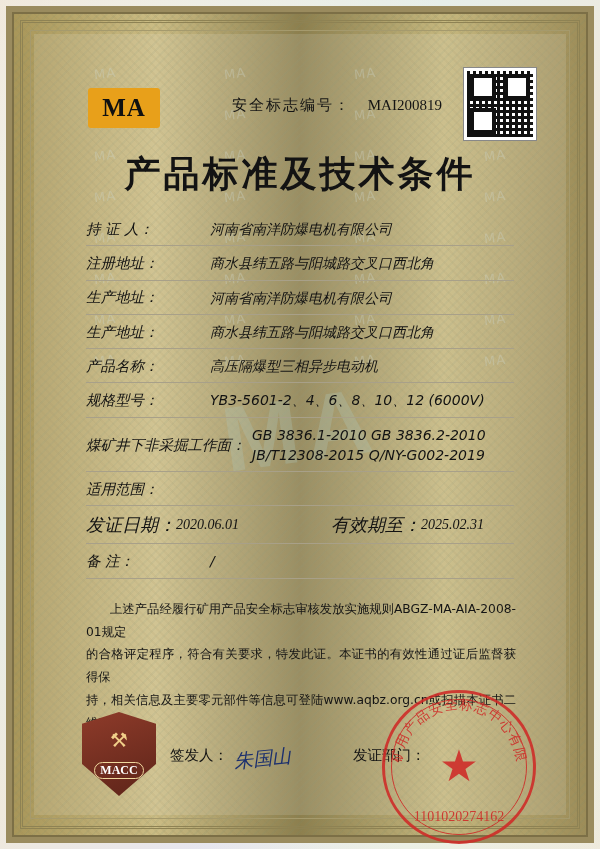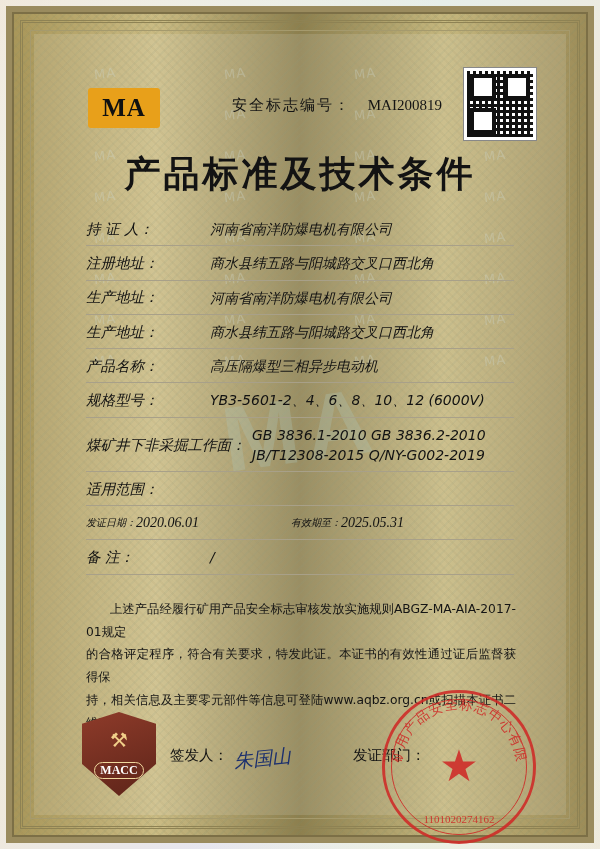--- a/index.html
+++ b/index.html
@@ -61,21 +61,21 @@
   
   .fields{position:absolute;left:34px;top:166px;width:428px;}
   .frow{display:flex;align-items:center;border-bottom:1px solid #a8a089;padding:7px 0 6px 0;min-height:20px;font-style:italic;}
   .flabel{width:118px;flex:0 0 118px;font-size:14.5px;color:#121212;font-family:"DejaVu Sans",sans-serif;
     display:flex;justify-content:space-between;}
   .fval{flex:1;font-size:14px;color:#121212;font-family:"DejaVu Sans",sans-serif;padding-left:6px;line-height:1.45;}
   .flabel.wide{width:160px;flex:0 0 160px;letter-spacing:0;display:block;}
   .frow.dates{border-bottom:1px solid #a8a089;}
   .dates .seg{display:flex;align-items:center;}
   .dates .seg2{margin-left:92px;}
-  .dates .dlabel{font-size:10px;font-family:"DejaVu Sans",sans-serif;color:#121212;}
+  .dates .dlabel{font-size:18px;font-family:"DejaVu Sans",sans-serif;color:#121212;}
   .dates .dval{font-size:14px;font-family:"Liberation Serif",serif;color:#121212;}
 
   
   .note{position:absolute;left:34px;top:552px;width:430px;font-size:12.3px;line-height:1.85;
     color:#141414;font-family:"DejaVu Sans",sans-serif;text-align:justify;}
   .note .indent{text-indent:24px;}
 
   
   .badge{position:absolute;left:30px;top:666px;width:74px;height:84px;}
   .shield{width:74px;height:84px;background:linear-gradient(160deg,#8e3b2a,#5d2419);
@@ -93,21 +93,21 @@
 
   
   .seal{position:absolute;left:330px;top:644px;width:148px;height:148px;border-radius:50%;
     border:3px solid #cf2a27;opacity:.88;}
   .seal .inner{position:absolute;inset:6px;border-radius:50%;border:1px solid #cf2a27;}
   .seal .star{position:absolute;left:50%;top:50%;transform:translate(-50%,-52%);
     font-size:44px;color:#cf2a27;line-height:1;}
   .seal .arc{position:absolute;left:0;top:0;width:148px;height:148px;}
   .seal .arc text{fill:#cf2a27;font-size:13.5px;font-family:"DejaVu Sans",sans-serif;letter-spacing:1px;}
   .seal .num{position:absolute;left:50%;bottom:16px;transform:translateX(-50%);
-    font-size:11px;color:#cf2a27;font-family:"Liberation Serif",serif;}
+    font-size:14px;color:#cf2a27;font-family:"Liberation Serif",serif;}
 </style>
 </head>
 <body>
 
 <div class="cert">
   <div class="border-a"></div>
   <div class="border-b"></div>
   <div class="guilloche"></div>
   <div class="border-c"></div>
   <div class="border-d"></div>
@@ -216,33 +216,33 @@
         <div class="flabel">适用范围：</div>
       </div>
 
       <div class="frow dates">
         <div class="seg">
           <span class="dlabel">发证日期：</span>
           <span class="dval">2020.06.01</span>
         </div>
         <div class="seg seg2">
           <span class="dlabel">有效期至：</span>
-          <span class="dval">2025.05.31</span>
+          <span class="dval">2025.02.31</span>
         </div>
       </div>
 
       <div class="frow">
         <div class="flabel">备    注：</div>
         <div class="fval">/</div>
       </div>
 
     </div>
 
     <div class="note">
-      <div class="indent">上述产品经履行矿用产品安全标志审核发放实施规则ABGZ-MA-AIA-2017-01规定</div>
+      <div class="indent">上述产品经履行矿用产品安全标志审核发放实施规则ABGZ-MA-AIA-2008-01规定</div>
       <div>的合格评定程序，符合有关要求，特发此证。本证书的有效性通过证后监督获得保</div>
       <div>持，相关信息及主要零元部件等信息可登陆www.aqbz.org.cn或扫描本证书二维码查询。</div>
     </div>
 
     <div class="badge">
       <div class="shield">
         <div class="hammer">⚒</div>
         <div class="macc">MACC</div>
       </div>
     </div>

